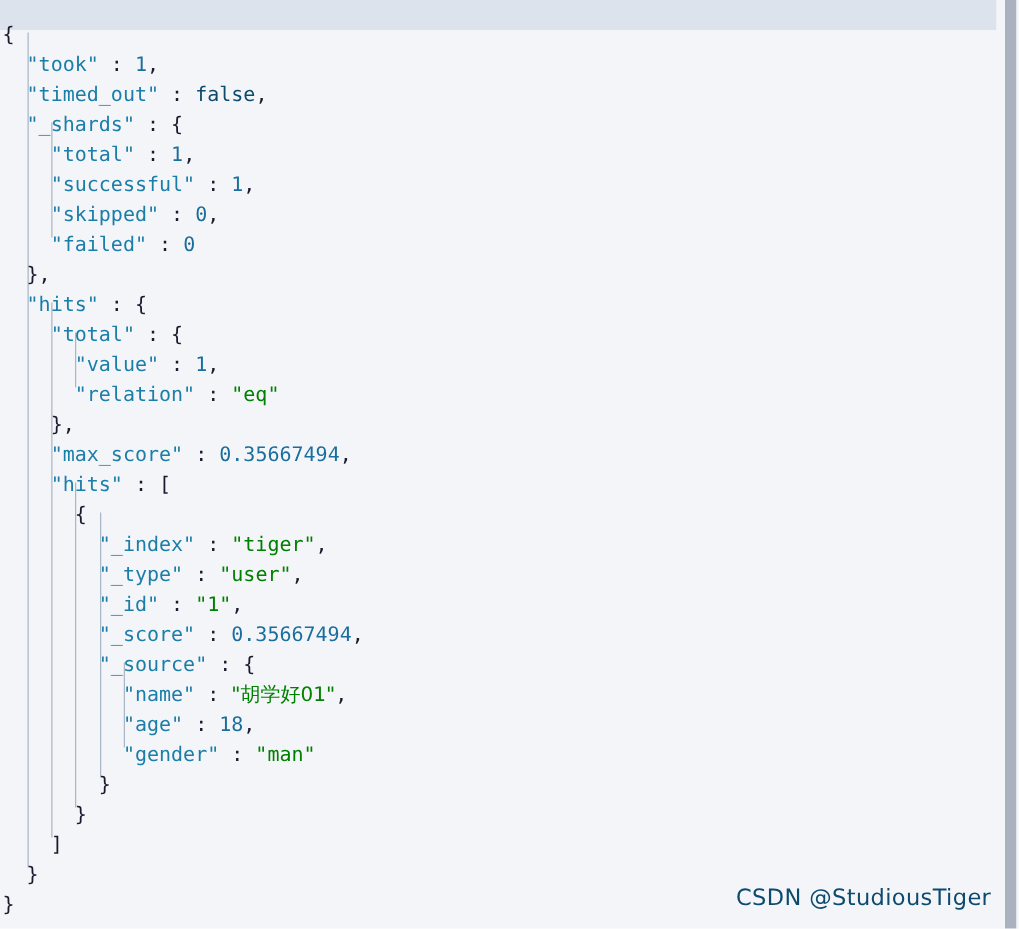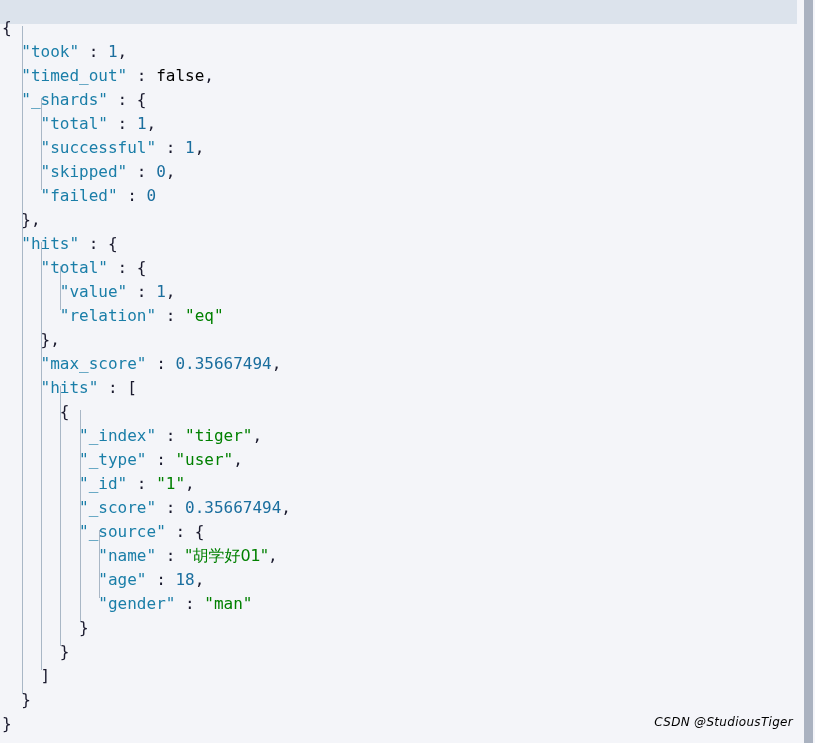--- a/index.html
+++ b/index.html
@@ -51,21 +51,21 @@
   .ln {
     display: block;
     height: 24px;
     padding-left: 2px;
   }
 
   
   .k   { color: #1a7ea8; }              
   .s   { color: #008000; }              
   .n   { color: #1a6e9e; }              
-  .b   { color: #000000; }              
+  .b   { color: #0c4a6e; }              
   .p   { color: #1a1a2e; }              
   .cjk { font-family: "DejaVu Sans", "Liberation Sans", sans-serif; }
 
   
   #scrollbar-track {
     position: absolute;
     right: 0;
     top: 0;
     width: 15px;
     height: 743px;
@@ -82,23 +82,22 @@
     z-index: 4;
   }
 
   
   #watermark {
     position: absolute;
     right: 22px;
     bottom: 14px;
     z-index: 5;
     font-family: "DejaVu Sans", "Liberation Sans", sans-serif;
-    font-size: 12px;
-    font-style: italic;
-    color: #000000;
+    font-size: 18px;
+    color: #0c4a6e;
     letter-spacing: 0.3px;
     user-select: none;
   }
 </style>
 </head>
 <body>
 
 <div id="viewport">
 
   <div id="line-highlight"></div>

